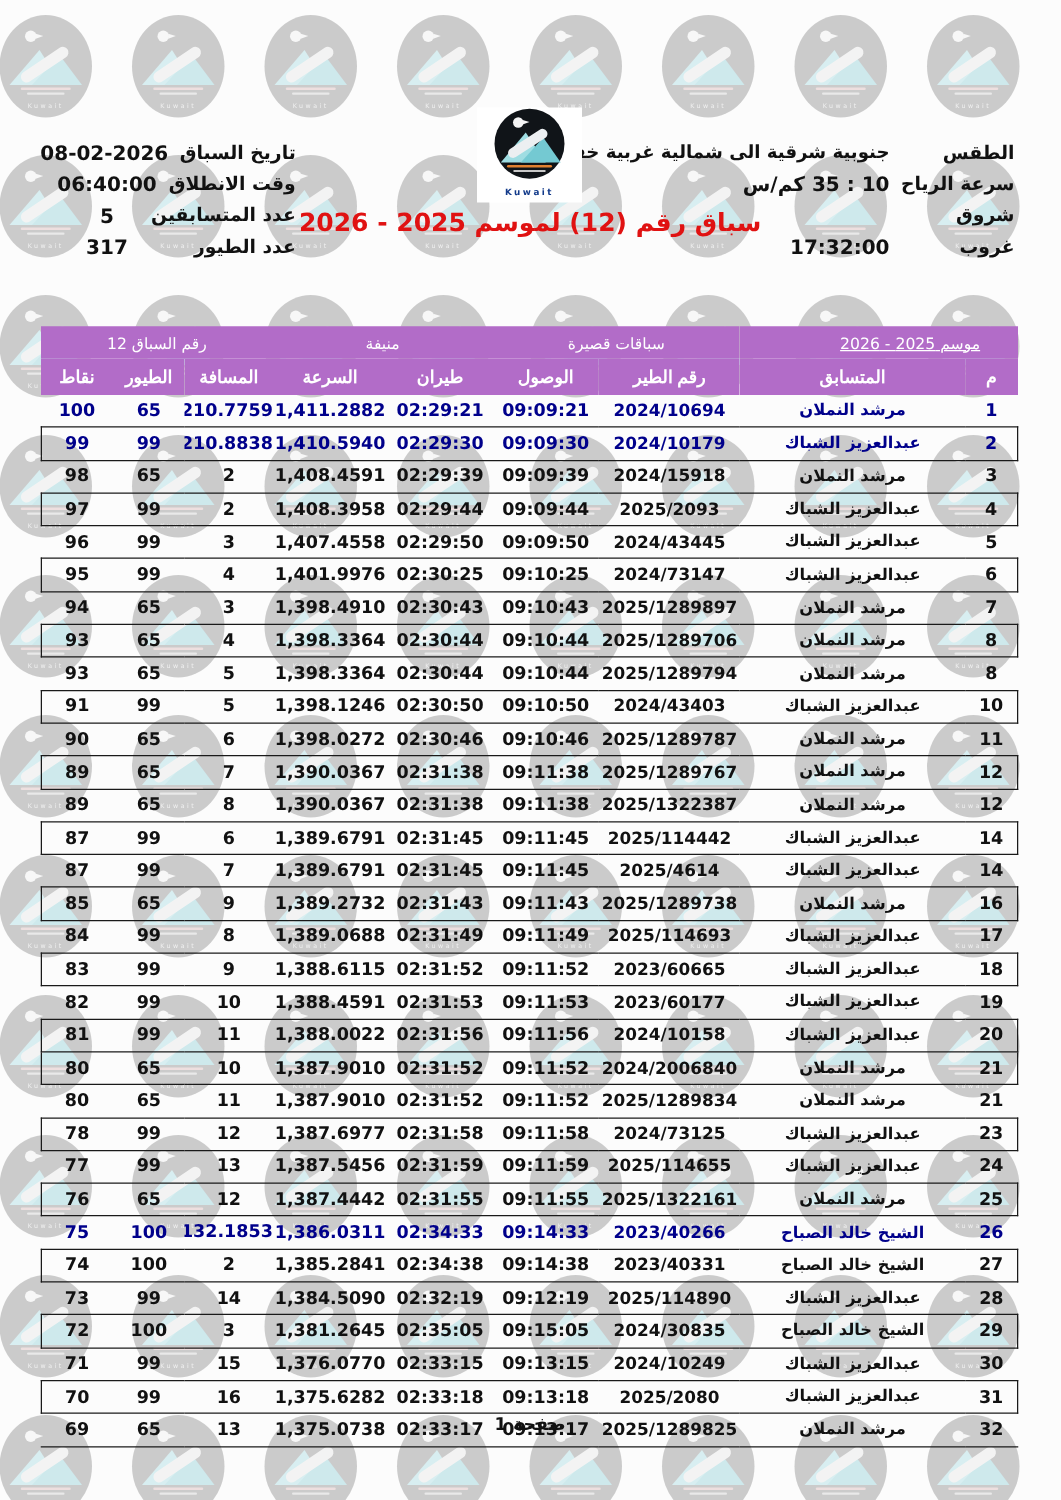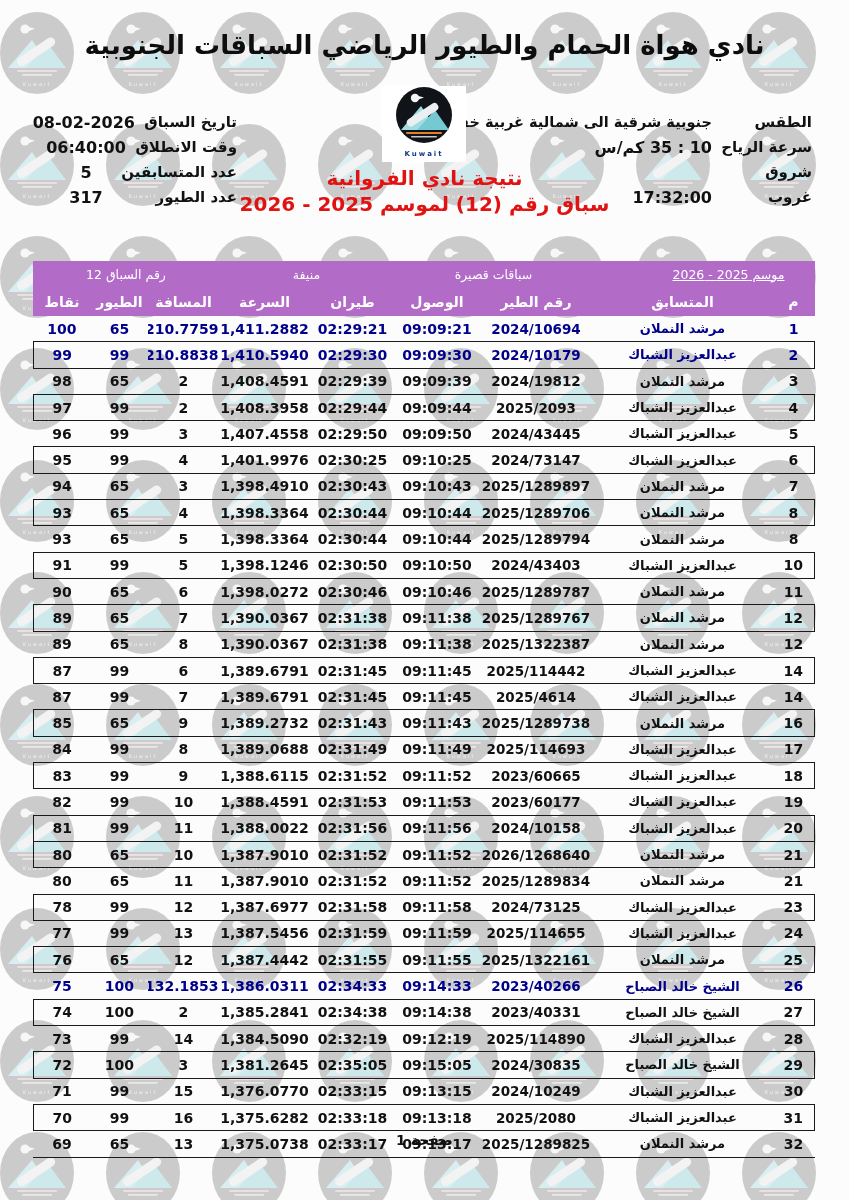--- a/index.html
+++ b/index.html
@@ -45,21 +45,21 @@
   }
   
   table.results{
     position:absolute; top:261px; right:34px; width:781px;
     border-collapse:collapse; table-layout:fixed; z-index:2;
   }
   table.results th, table.results td{padding:0; overflow:hidden; white-space:nowrap;}
   thead th{background:var(--purple); color:#fff;}
   tr.meta th{height:26px; font-weight:normal; font-size:12.5px; text-align:center;}
   tr.meta th.al-right{text-align:right; padding-left:0; padding-right:30px;text-decoration:underline;}
-  tr.cols th{height:29px; font-size:14px; font-weight:bold; text-align:center;}
+  tr.cols th{height:29px; font-size:14px; font-weight:bold; text-align:center;font-family:Liberation Serif, serif;}
   tbody td{height:25.3px; text-align:center; font-weight:bold; font-size:14px; background:transparent;}
   tbody td.c-name{font-size:13px;}
   tbody td.c-ring{font-size:13.5px;}
   tbody tr.first td{color:var(--blue);}
   tbody tr.box td{border-top:1.6px solid var(--border); border-bottom:1.6px solid var(--border);}
   tbody tr.box td:first-child{border-right:1.6px solid var(--border);}
   tbody tr.box td:last-child{border-left:1.6px solid var(--border);}
   tbody tr:last-child td{border-bottom:1.6px solid var(--border);}
   
   .footer{
@@ -1126,21 +1126,20 @@
   <path d="M28 58 L50 34 L68 58 Z" fill="#8fd0d8"></path>
   <rect x="17" y="37" width="44" height="9" rx="4.5" fill="#e9e9e9" transform="rotate(-34 39 43)"></rect>
   <circle cx="27" cy="19" r="4.6" fill="#f1f1f1"></circle>
   <path d="M31 17 L37 18.8 L31 21 Z" fill="#f1f1f1"></path>
   <rect x="19" y="60" width="40" height="2" rx="1" fill="#d9b8b8"></rect>
   <rect x="24" y="64" width="30" height="1.8" rx="0.9" fill="#cfcfcf"></rect>
   <text x="39" y="76" text-anchor="middle" font-size="5" fill="#e2e2e2" letter-spacing="2">Kuwait</text>
 </svg></div>
     </div>
 
-  <div class="title">نادي هواة الحمام والطيور الرياضي السباقات الجنوبية</div>
 
   <div class="logo">
     <span>
       <svg width="66" height="62" viewBox="0 0 66 62">
         <circle cx="33" cy="29" r="28" fill="#101418"></circle>
         <path d="M10 44 L30 20 L46 44 Z" fill="#9fdde2"></path>
         <path d="M26 44 L44 24 L58 44 Z" fill="#74c9d2"></path>
         <rect x="14" y="24" width="36" height="8" rx="4" fill="#eceff1" transform="rotate(-33 33 29)"></rect>
         <circle cx="24" cy="12" r="4.2" fill="#f4f4f4"></circle>
         <path d="M27.5 10 L33 11.5 L27.5 13.5 Z" fill="#f4f4f4"></path>
@@ -1182,21 +1181,20 @@
     <div class="row">
       <span class="lbl">شروق</span>
     </div>
     <div class="row">
       <span class="lbl">غروب</span>
       <span class="val">17:32:00</span>
     </div>
   </div>
 
   <div class="notice">
-    <div>نتيجة نادي الفروانية</div>
     <div>سباق رقم (12) لموسم 2025‏ - 2026</div>
   </div>
 
   <table class="results">
     <colgroup>
       <col class="w0">
         <col class="w1">
         <col class="w2">
         <col class="w3">
         <col class="w4">
@@ -1243,21 +1241,21 @@
           <td class="c-arrival">09:09:30</td>
           <td class="c-flight">02:29:30</td>
           <td class="c-speed">1,410.5940</td>
           <td class="c-distance">210.8838</td>
           <td class="c-birds">99</td>
           <td class="c-points">99</td>
         </tr>
         <tr class="">
           <td class="c-no">3</td>
           <td class="c-name">مرشد النملان</td>
-          <td class="c-ring">2024/19812</td>
+          <td class="c-ring">2024/15918</td>
           <td class="c-arrival">09:09:39</td>
           <td class="c-flight">02:29:39</td>
           <td class="c-speed">1,408.4591</td>
           <td class="c-distance">2</td>
           <td class="c-birds">65</td>
           <td class="c-points">98</td>
         </tr>
         <tr class="box">
           <td class="c-no">4</td>
           <td class="c-name">عبدالعزيز الشباك</td>
@@ -1441,21 +1439,21 @@
           <td class="c-arrival">09:11:56</td>
           <td class="c-flight">02:31:56</td>
           <td class="c-speed">1,388.0022</td>
           <td class="c-distance">11</td>
           <td class="c-birds">99</td>
           <td class="c-points">81</td>
         </tr>
         <tr class="box">
           <td class="c-no">21</td>
           <td class="c-name">مرشد النملان</td>
-          <td class="c-ring">2026/1268640</td>
+          <td class="c-ring">2024/2006840</td>
           <td class="c-arrival">09:11:52</td>
           <td class="c-flight">02:31:52</td>
           <td class="c-speed">1,387.9010</td>
           <td class="c-distance">10</td>
           <td class="c-birds">65</td>
           <td class="c-points">80</td>
         </tr>
         <tr class="">
           <td class="c-no">21</td>
           <td class="c-name">مرشد النملان</td>

